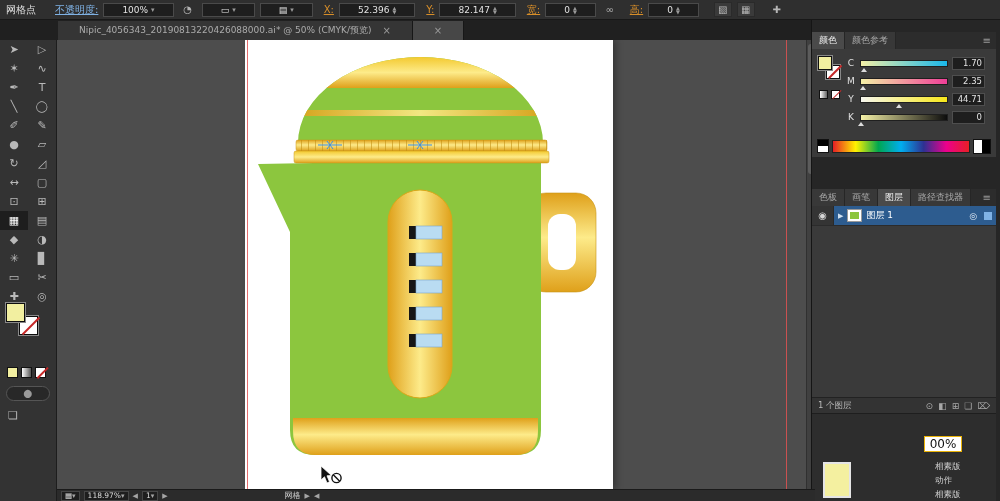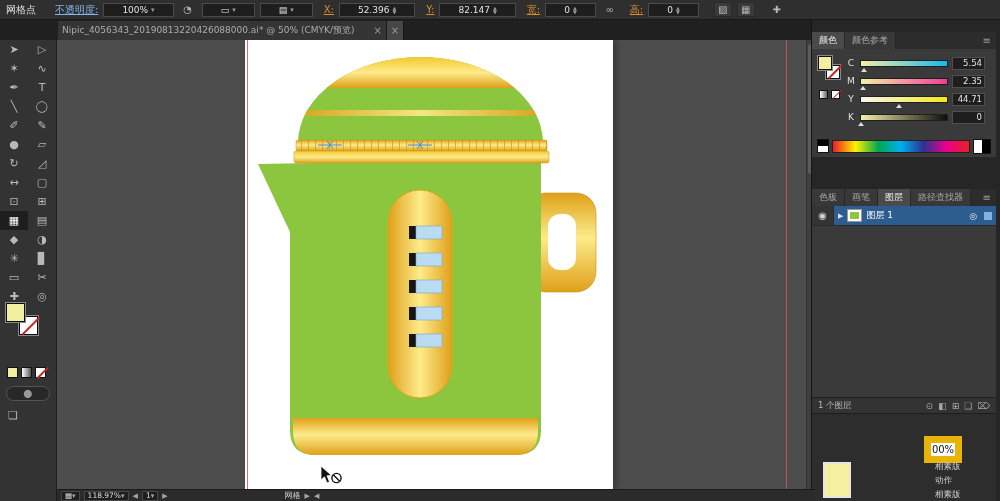--- a/index.html
+++ b/index.html
@@ -12,21 +12,21 @@
   .lbl-link{color:#7fb2e5;text-decoration:underline}
   .lbl-xy{color:#d78e29;text-decoration:underline;margin-left:6px}
   .fieldbox{display:flex;align-items:center;background:#1e1e1e;border:1px solid #4a4a4a;height:14px;padding:0 18px;color:#e2e2e2;font-size:9px}
   .fieldbox .chev{font-size:7px;color:#999;margin-left:3px}
   .stepcol{display:flex;flex-direction:column;font-size:5px;line-height:4px;color:#999;margin-left:3px}
   .tb-icon{width:18px;height:15px;display:flex;align-items:center;justify-content:center;color:#b5b5b5;font-size:10px;background:#3a3a3a;border:1px solid #2a2a2a}
   .tb-icon.plain{background:none;border:none}
 
   
   .tabbar{position:absolute;left:0;top:20px;width:815px;height:20px;background:#202020;display:flex;align-items:flex-end;padding-left:58px}
-  .doctab{height:19px;display:flex;align-items:center;gap:19px;padding:0 4px;font-size:9px;background:#353535;color:#ababab;border-right:1px solid #171717;white-space:nowrap;overflow:hidden}
+  .doctab{height:19px;display:flex;align-items:center;gap:11px;padding:0 21px;font-size:9px;background:#353535;color:#ababab;border-right:1px solid #171717;white-space:nowrap;overflow:hidden}
   .doctab.active{background:#474747;color:#e6e6e6}
   .doctab .x{color:#999;font-size:10px}
 
   
   .toolbar{position:absolute;left:0;top:40px;width:57px;height:461px;background:#333;border-right:1px solid #1d1d1d}
   .tools{display:grid;grid-template-columns:1fr 1fr}
   .tool{height:19px;display:flex;align-items:center;justify-content:center;color:#b9b9b9;font-size:11px}
   .tool.active{background:#1e1e1e;color:#fff}
   .fx-fill{position:absolute;left:6px;top:263px;width:19px;height:19px;background:#f2efa0;border:1px solid #0d0d0d;box-shadow:0 0 0 1px #8a8a8a;z-index:2}
   .fx-stroke{position:absolute;left:19px;top:276px;width:19px;height:19px;background:#fff;border:1px solid #0d0d0d;box-shadow:0 0 0 1px #8a8a8a}
@@ -88,21 +88,21 @@
   .layer-main{flex:1;background:#2d5c8f;display:flex;align-items:center;gap:4px;padding:0 4px;color:#fff;font-size:9px}
   .tri{font-size:7px;color:#cfe0f0}
   .layer-thumb{width:15px;height:13px;background:#fff;border:1px solid #999;position:relative}
   .layer-thumb::after{content:"";position:absolute;inset:2px;background:#8cc63e}
   .target{margin-left:auto;color:#dfe9f4}
   .sel-chip{width:8px;height:8px;background:#7fb2e5;margin-left:3px}
   .layers-footer{height:16px;display:flex;align-items:center;background:#333;border-top:1px solid #222;font-size:8.5px;color:#bbb;padding:0 6px;gap:4px}
   .lf-icons{margin-left:auto;display:flex;gap:5px;color:#a8a8a8;font-size:9px}
 
   .bottomdock{position:relative;height:96px;background:#2d2d2d;border-top:1px solid #1e1e1e}
-  .bd-field{position:absolute;right:34px;top:22px;width:38px;height:27px;background:#fff;color:#111;font-size:10px;display:flex;align-items:center;justify-content:center;border:7px solid #eab308}
+  .bd-field{position:absolute;right:34px;top:22px;width:38px;height:16px;background:#fff;color:#111;font-size:12px;display:flex;align-items:center;justify-content:center;border:1px solid #eab308}
   .bd-thumb{position:absolute;left:11px;top:48px;width:28px;height:36px;background:#f4f0a0;border:2px solid #e5e5e5}
   .bd-items{position:absolute;right:2px;top:46px;width:62px}
   .bd-item{height:14px;font-size:8.5px;color:#cfcfcf;display:flex;align-items:center;padding-left:3px}
   .watermark{position:absolute;left:8px;top:370px;width:172px;height:88px;z-index:5;pointer-events:none}
   .paw{position:absolute;left:6px;top:12px;width:72px;height:62px;transform:rotate(-16deg);opacity:.88}
   .paw i{position:absolute;background:#dcdcdc;border-radius:50%}
   .paw .pad{left:13px;top:26px;width:44px;height:32px;border-radius:48% 48% 55% 55%}
   .paw .t1{left:0;top:12px;width:14px;height:19px}
   .paw .t2{left:17px;top:0;width:14px;height:19px}
   .paw .t3{left:36px;top:1px;width:14px;height:19px}
@@ -323,21 +323,21 @@
         <div class="cp-stroke"></div>
         <div class="cp-mini a"></div>
         <div class="cp-mini b"></div>
       </div>
       <div class="ch-col">
         <div class="ch-row">
           <span class="ch-label">C</span>
           <span class="track c">
               <span class="thumb" style="left:3.5%"></span>
             </span>
-          <span class="ch-val">5.54</span>
+          <span class="ch-val">1.70</span>
         </div>
         <div class="ch-row">
           <span class="ch-label">M</span>
           <span class="track m">
               <span class="thumb" style="left:2.4%"></span>
             </span>
           <span class="ch-val">2.35</span>
         </div>
         <div class="ch-row">
           <span class="ch-label">Y</span>

